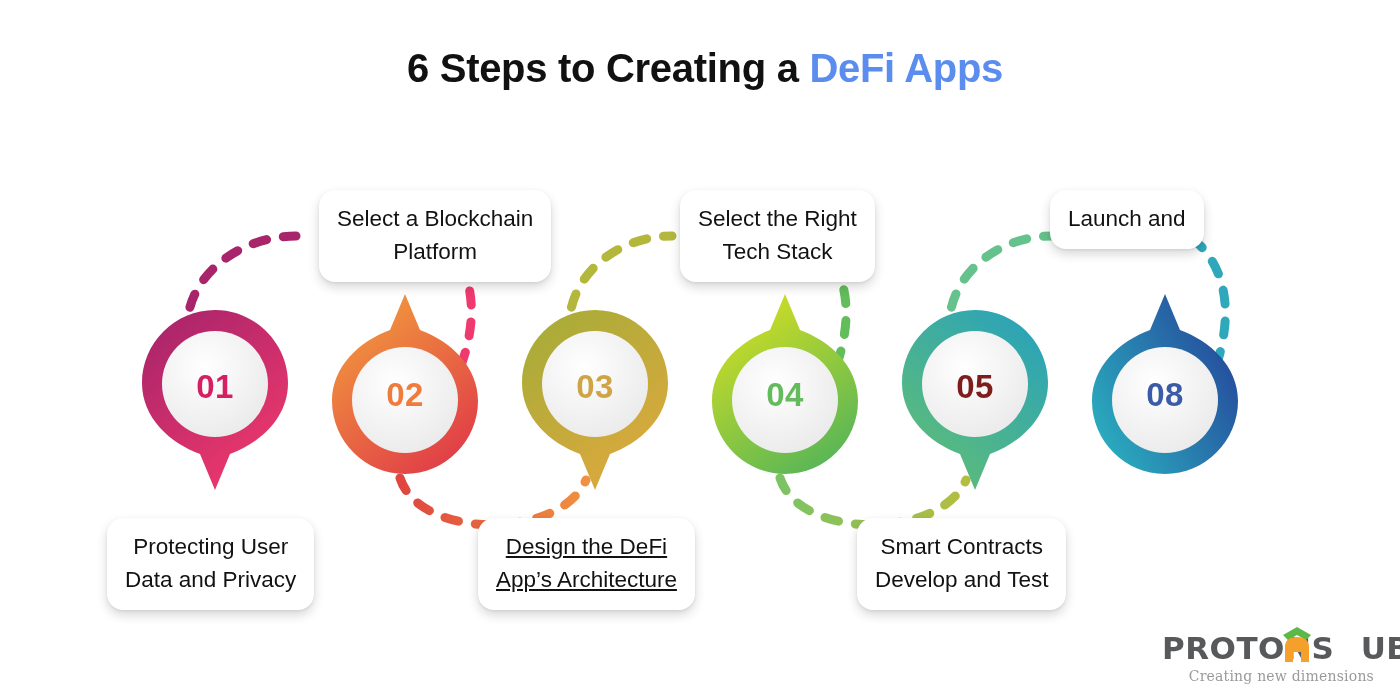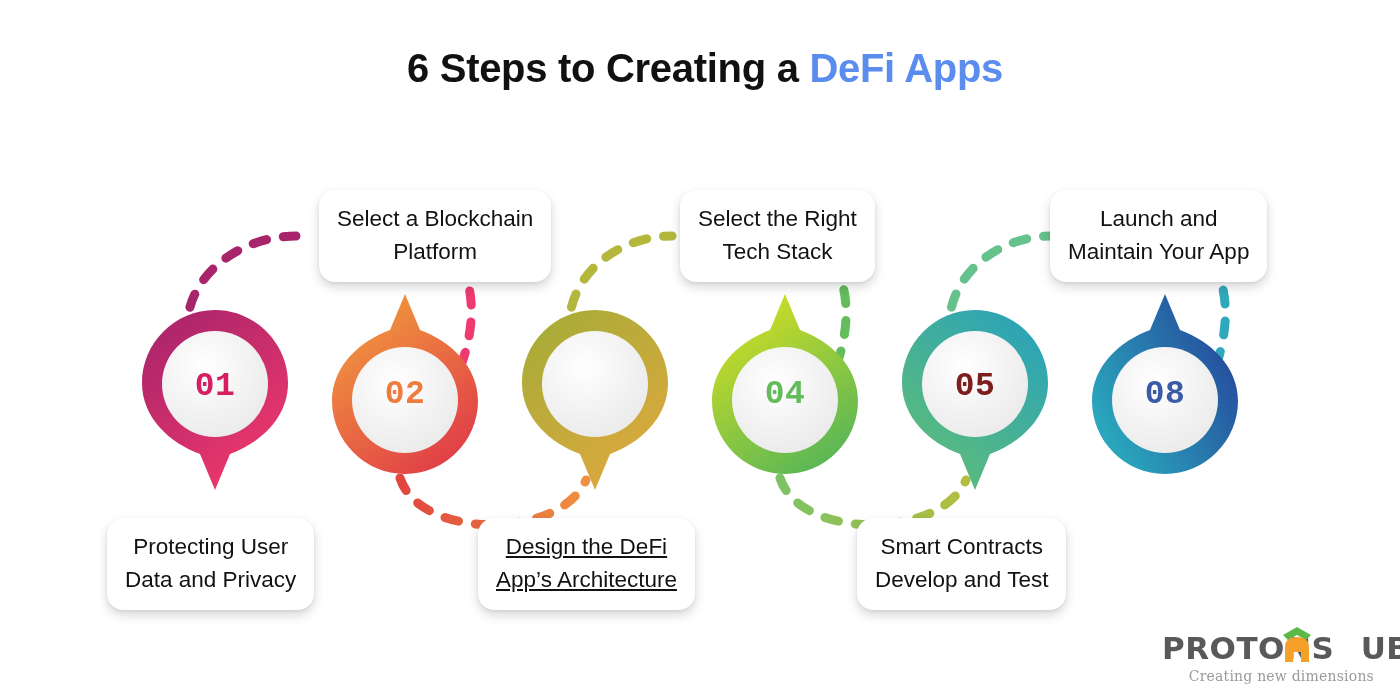--- a/index.html
+++ b/index.html
@@ -77,21 +77,20 @@
   .pin svg { display: block; overflow: visible; }
   .pin .num {
     position: absolute;
     left: 0;
     width: 150px;
     text-align: center;
     font-size: 33px;
     font-weight: bold;
     letter-spacing: 0.5px;
     z-index: 4;
-    font-family: Liberation Mono, monospace;
   }
   .pin.down .num { top: 60px; }
   .pin.up   .num { top: 88px; }
 
   
   .logo {
     position: absolute;
     right: 24px;
     bottom: 14px;
     width: 214px;
@@ -158,21 +157,20 @@
   <div class="card top" style="left:299px; top:190px;margin-left:20px;">
     <span class="ln">Select a Blockchain</span>
     <span class="ln">Platform</span>
   </div>
   <div class="card top" style="left:680px; top:190px;">
     <span class="ln">Select the Right</span>
     <span class="ln">Tech Stack</span>
   </div>
   <div class="card top" style="left:1050px; top:190px;">
     <span class="ln">Launch and</span>
-    <span class="ln">Maintain Your App</span>
   </div>
 
   <div class="card bottom" style="left:107px; top:518px;">
     <span class="ln">Protecting User</span>
     <span class="ln">Data and Privacy</span>
   </div>
   <div class="card bottom" style="left:478px; top:518px;text-decoration:underline;">
     <span class="ln">Design the DeFi</span>
     <span class="ln">App’s Architecture</span>
   </div>
@@ -225,20 +223,21 @@
             <stop offset="100%" stop-color="#e0a83e"></stop>
         </linearGradient>
         <radialGradient id="inner3" cx="0.4" cy="0.34" r="0.78">
           <stop offset="0%" stop-color="#ffffff"></stop>
             <stop offset="100%" stop-color="#e8e8e8"></stop>
         </radialGradient>
       </defs>
       <path d="M75 2 C 35 2 2 35 2 75 C 2 110 30 135 60 146 L75 182 L90 146 C120 135 148 110 148 75 C148 35 115 2 75 2 Z" fill="url(#p3)"></path>
       <circle cx="75" cy="76" r="53" fill="url(#inner3)"></circle>
     </svg>
+    <div class="num" style="color:#cfa445;">03</div>
   </div>
 
   <div class="pin up" style="left:710px; top:288px;">
     <svg width="150" height="188" viewBox="0 0 150 188">
       <defs>
         <linearGradient id="p4" x1="0.2" y1="0" x2="0.75" y2="1">
           <stop offset="0%" stop-color="#d7e021"></stop>
             <stop offset="100%" stop-color="#56b558"></stop>
         </linearGradient>
         <radialGradient id="inner4" cx="0.4" cy="0.34" r="0.78">

